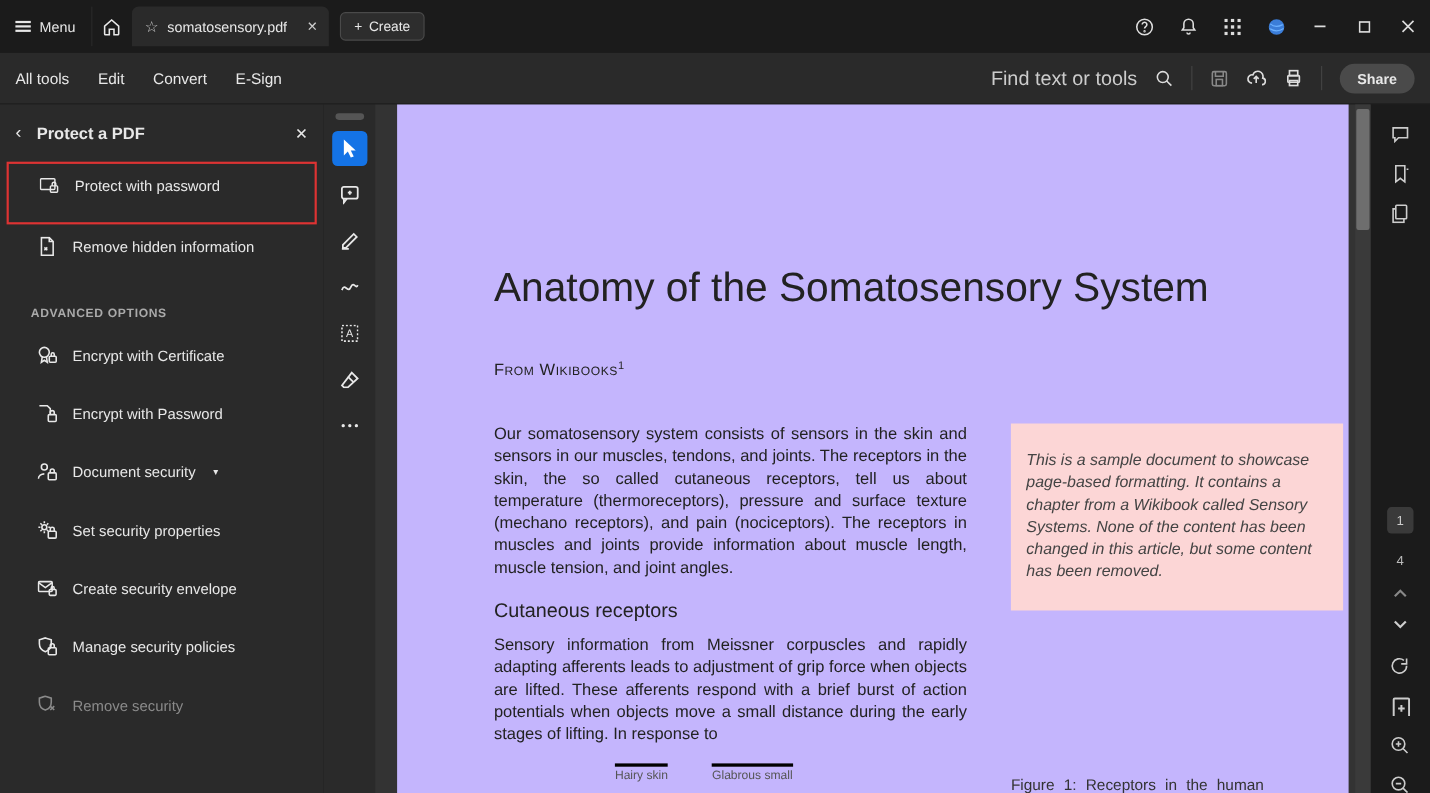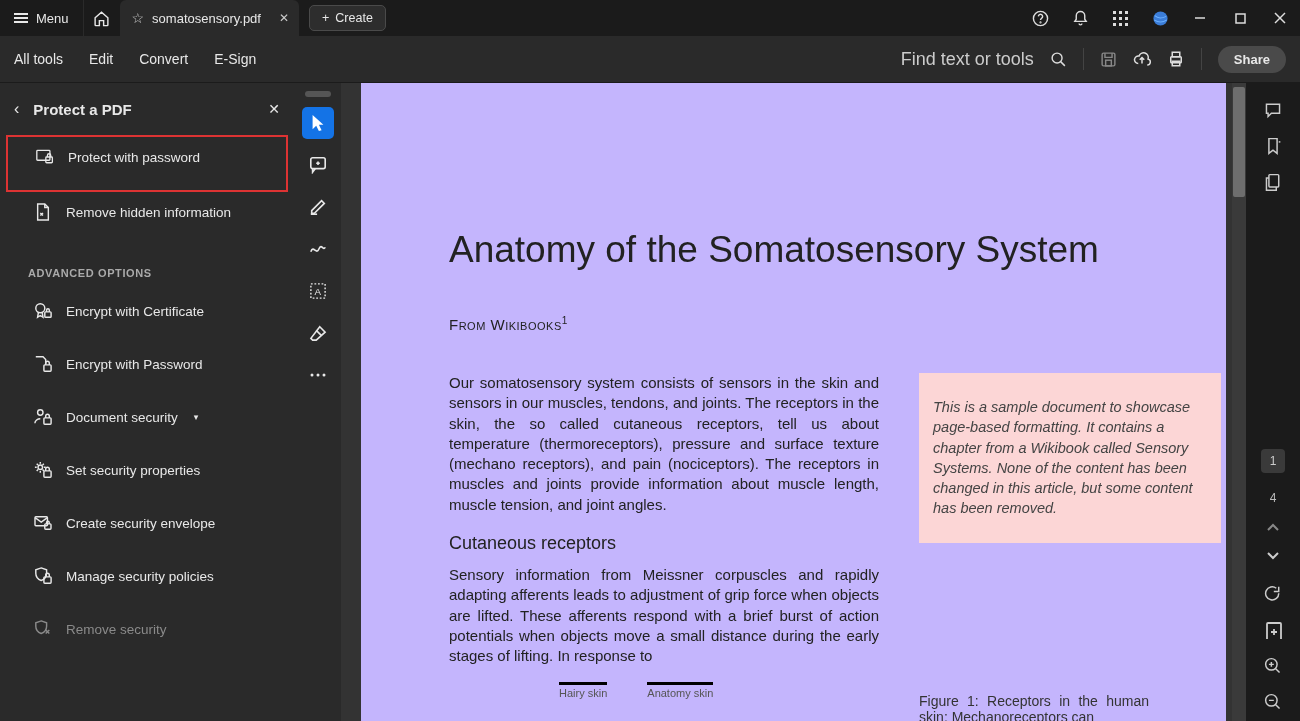--- a/index.html
+++ b/index.html
@@ -1,17 +1,17 @@
 <!DOCTYPE html>
 <html><head>
 <meta charset="utf-8">
 <style>
 * { margin: 0; padding: 0; box-sizing: border-box; font-family: "Segoe UI", Arial, sans-serif; }
 html, body { width: 1300px; height: 721px; overflow: hidden; background: #1b1b1b; color: #e8e8e8; }
-.titlebar { height: 36px; background: #1b1b1b; display: flex; align-items: center; text-align: center; }
+.titlebar { height: 48px; background: #1b1b1b; display: flex; align-items: center; text-align: center; }
 .menu-btn { display: flex; align-items: center; gap: 8px; padding: 0 14px; height: 36px; font-size: 13px; cursor: default; border-right:1px solid #2a2a2a;}
 .hamburger { width: 14px; height: 10px; display: flex; flex-direction: column; justify-content: space-between; }
 .hamburger span { height: 2px; background: #e8e8e8; }
 .home-btn { width: 36px; height:36px; display:flex; align-items:center; justify-content:center; }
 .tab { display:flex; align-items:center; height:36px; background:#2a2a2a; padding:0 10px 0 12px; gap:8px; font-size:13px; border-top-left-radius:6px; border-top-right-radius:6px; max-width:210px;}
 .tab .star { font-size:14px; color:#ccc;}
 .tab .close { font-size:12px; margin-left:10px; color:#ccc; }
 .create-btn { display:flex; align-items:center; gap:6px; height:26px; margin-left:10px; padding:0 12px; border:1px solid #4a4a4a; border-radius:5px; font-size:12.5px; background:#2d2d2d;}
 .win-controls { margin-left:auto; display:flex; align-items:center; }
 .win-controls .ic { width:40px; height:36px; display:flex; align-items:center; justify-content:center; color:#ddd; }
@@ -317,21 +317,21 @@
     <div class="page">
       <h1>Anatomy of the Somatosensory System</h1>
       <div class="from"><span>From Wikibooks</span><sup>1</sup></div>
       <div class="cols">
         <div class="col-text">
           <p>Our somatosensory system consists of sensors in the skin and sensors in our muscles, tendons, and joints. The receptors in the skin, the so called cutaneous receptors, tell us about temperature (thermoreceptors), pressure and surface texture (mechano receptors), and pain (nociceptors). The receptors in muscles and joints provide information about muscle length, muscle tension, and joint angles.</p>
           <h3>Cutaneous receptors</h3>
           <p>Sensory information from Meissner corpuscles and rapidly adapting afferents leads to adjustment of grip force when objects are lifted. These afferents respond with a brief burst of action potentials when objects move a small distance during the early stages of lifting. In response to</p>
           <div class="skin-labels">
             <span>Hairy skin</span>
-              <span>Anatomy skin</span>
+              <span>Glabrous small</span>
           </div>
         </div>
         <div style="display:flex; flex-direction:column; gap:150px;">
           <div class="note">This is a sample document to showcase page-based formatting. It contains a chapter from a Wikibook called Sensory Systems. None of the content has been changed in this article, but some content has been removed.</div>
           <div class="fig-caption">Figure 1:  Receptors in the human skin: Mechanoreceptors can</div>
         </div>
       </div>
     </div>
     <div style="position:absolute; right:0; top:0; width:14px; height:638px; background:#3a3a3a;">
       <div style="position:absolute; top:4px; left:1px; width:12px; height:110px; background:#6e6e6e; border-radius:2px;"></div>

